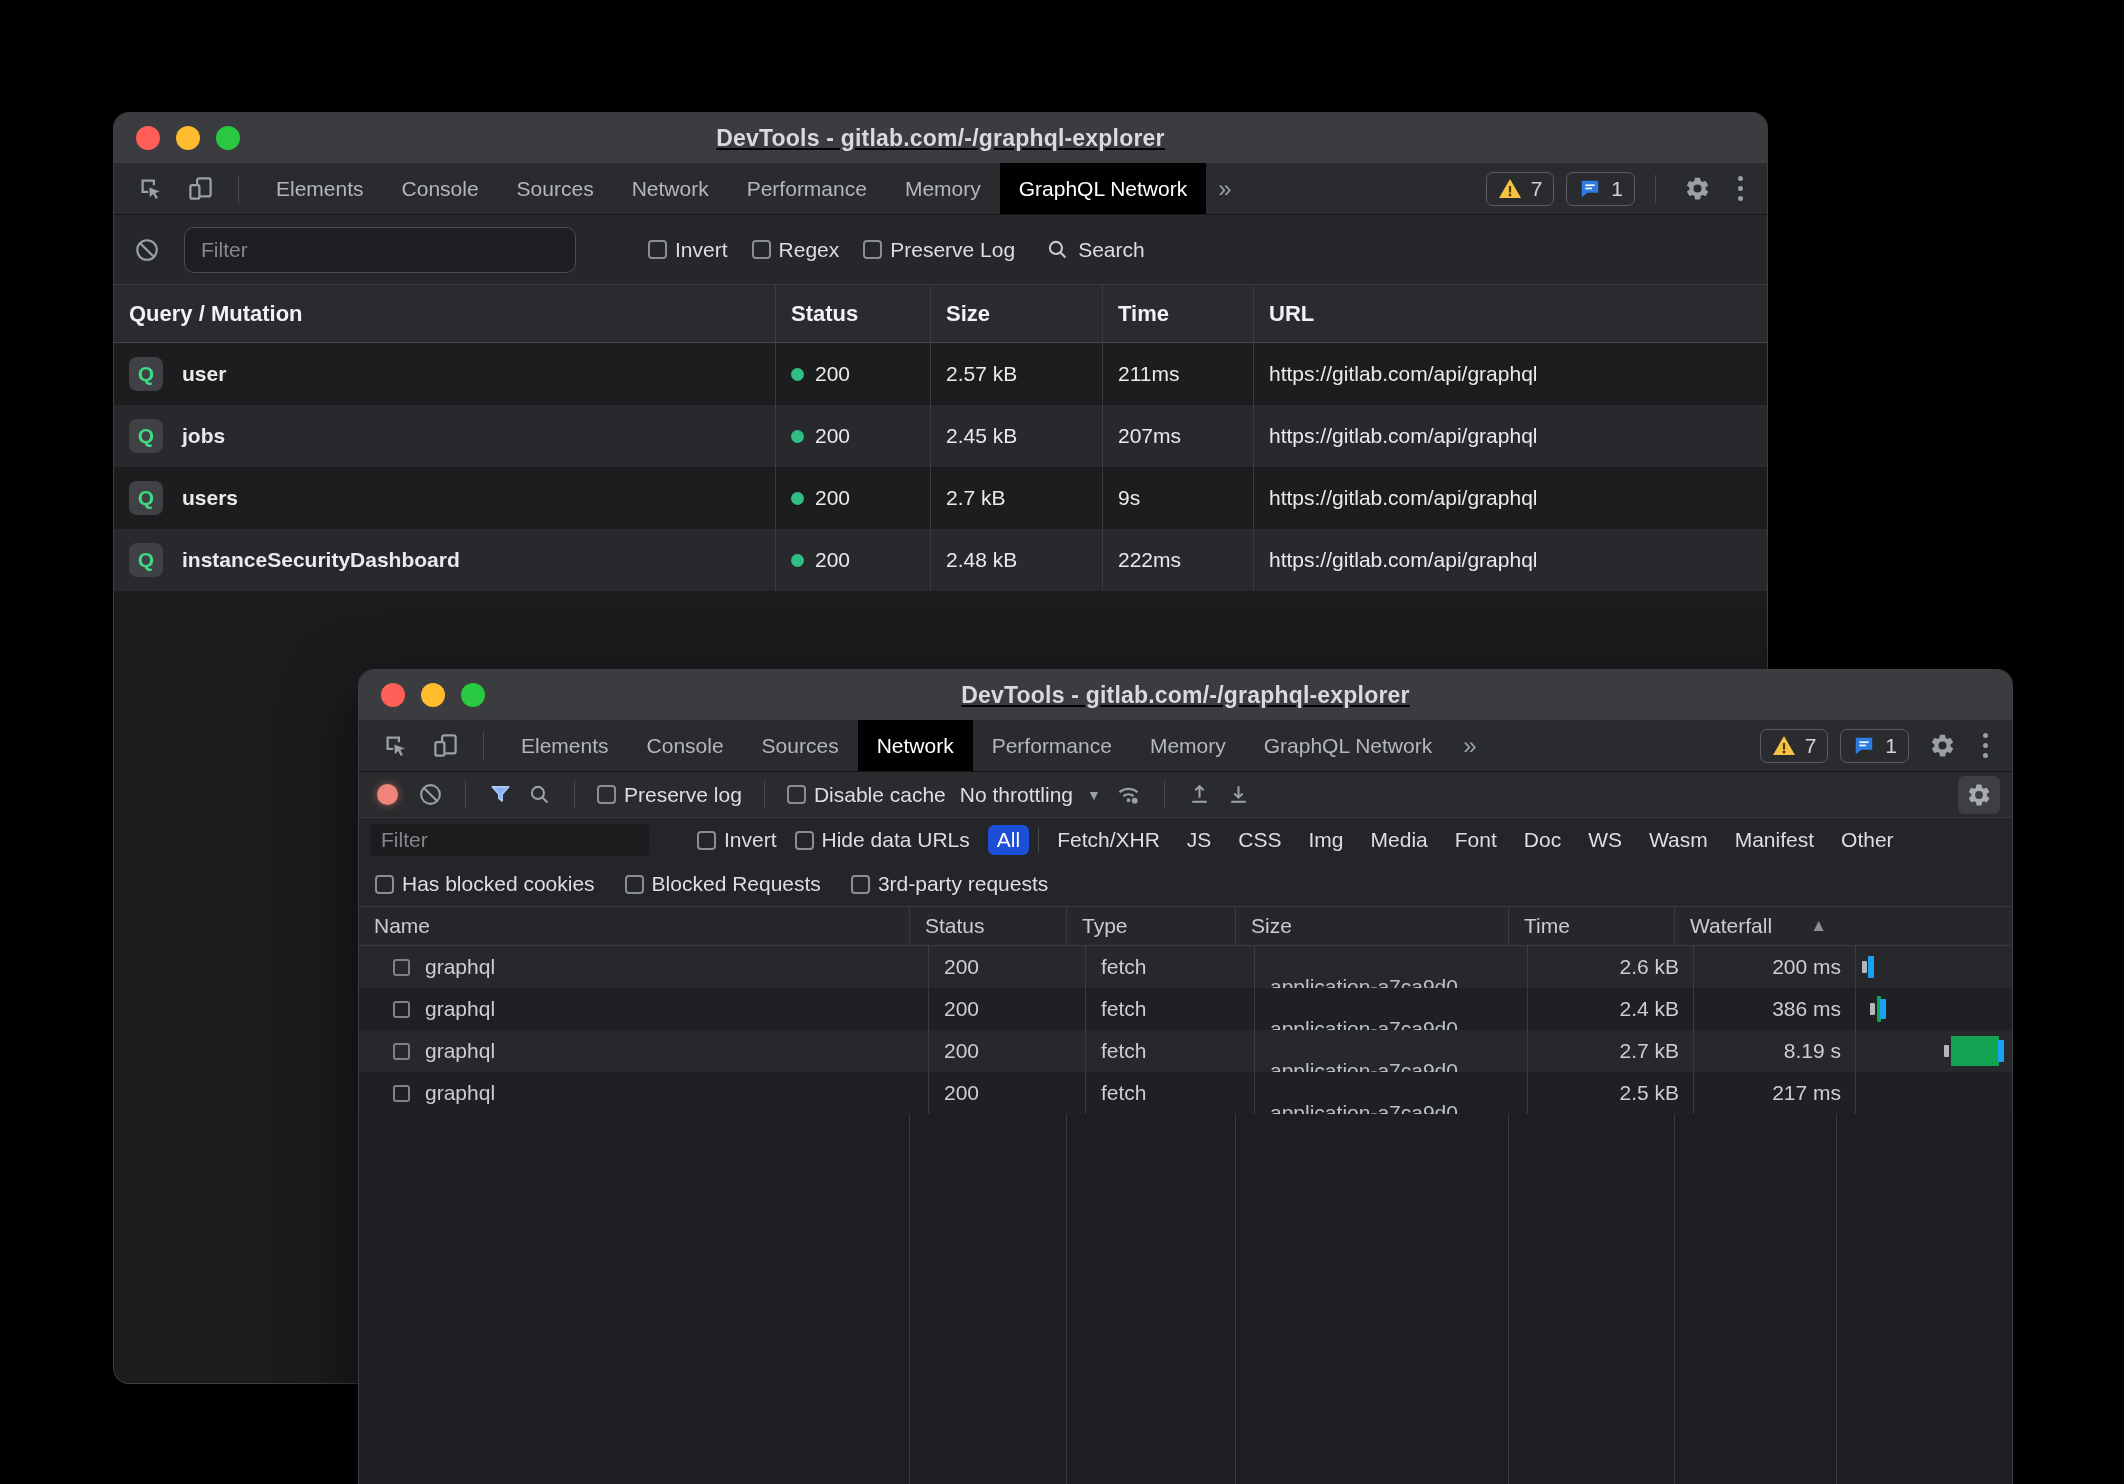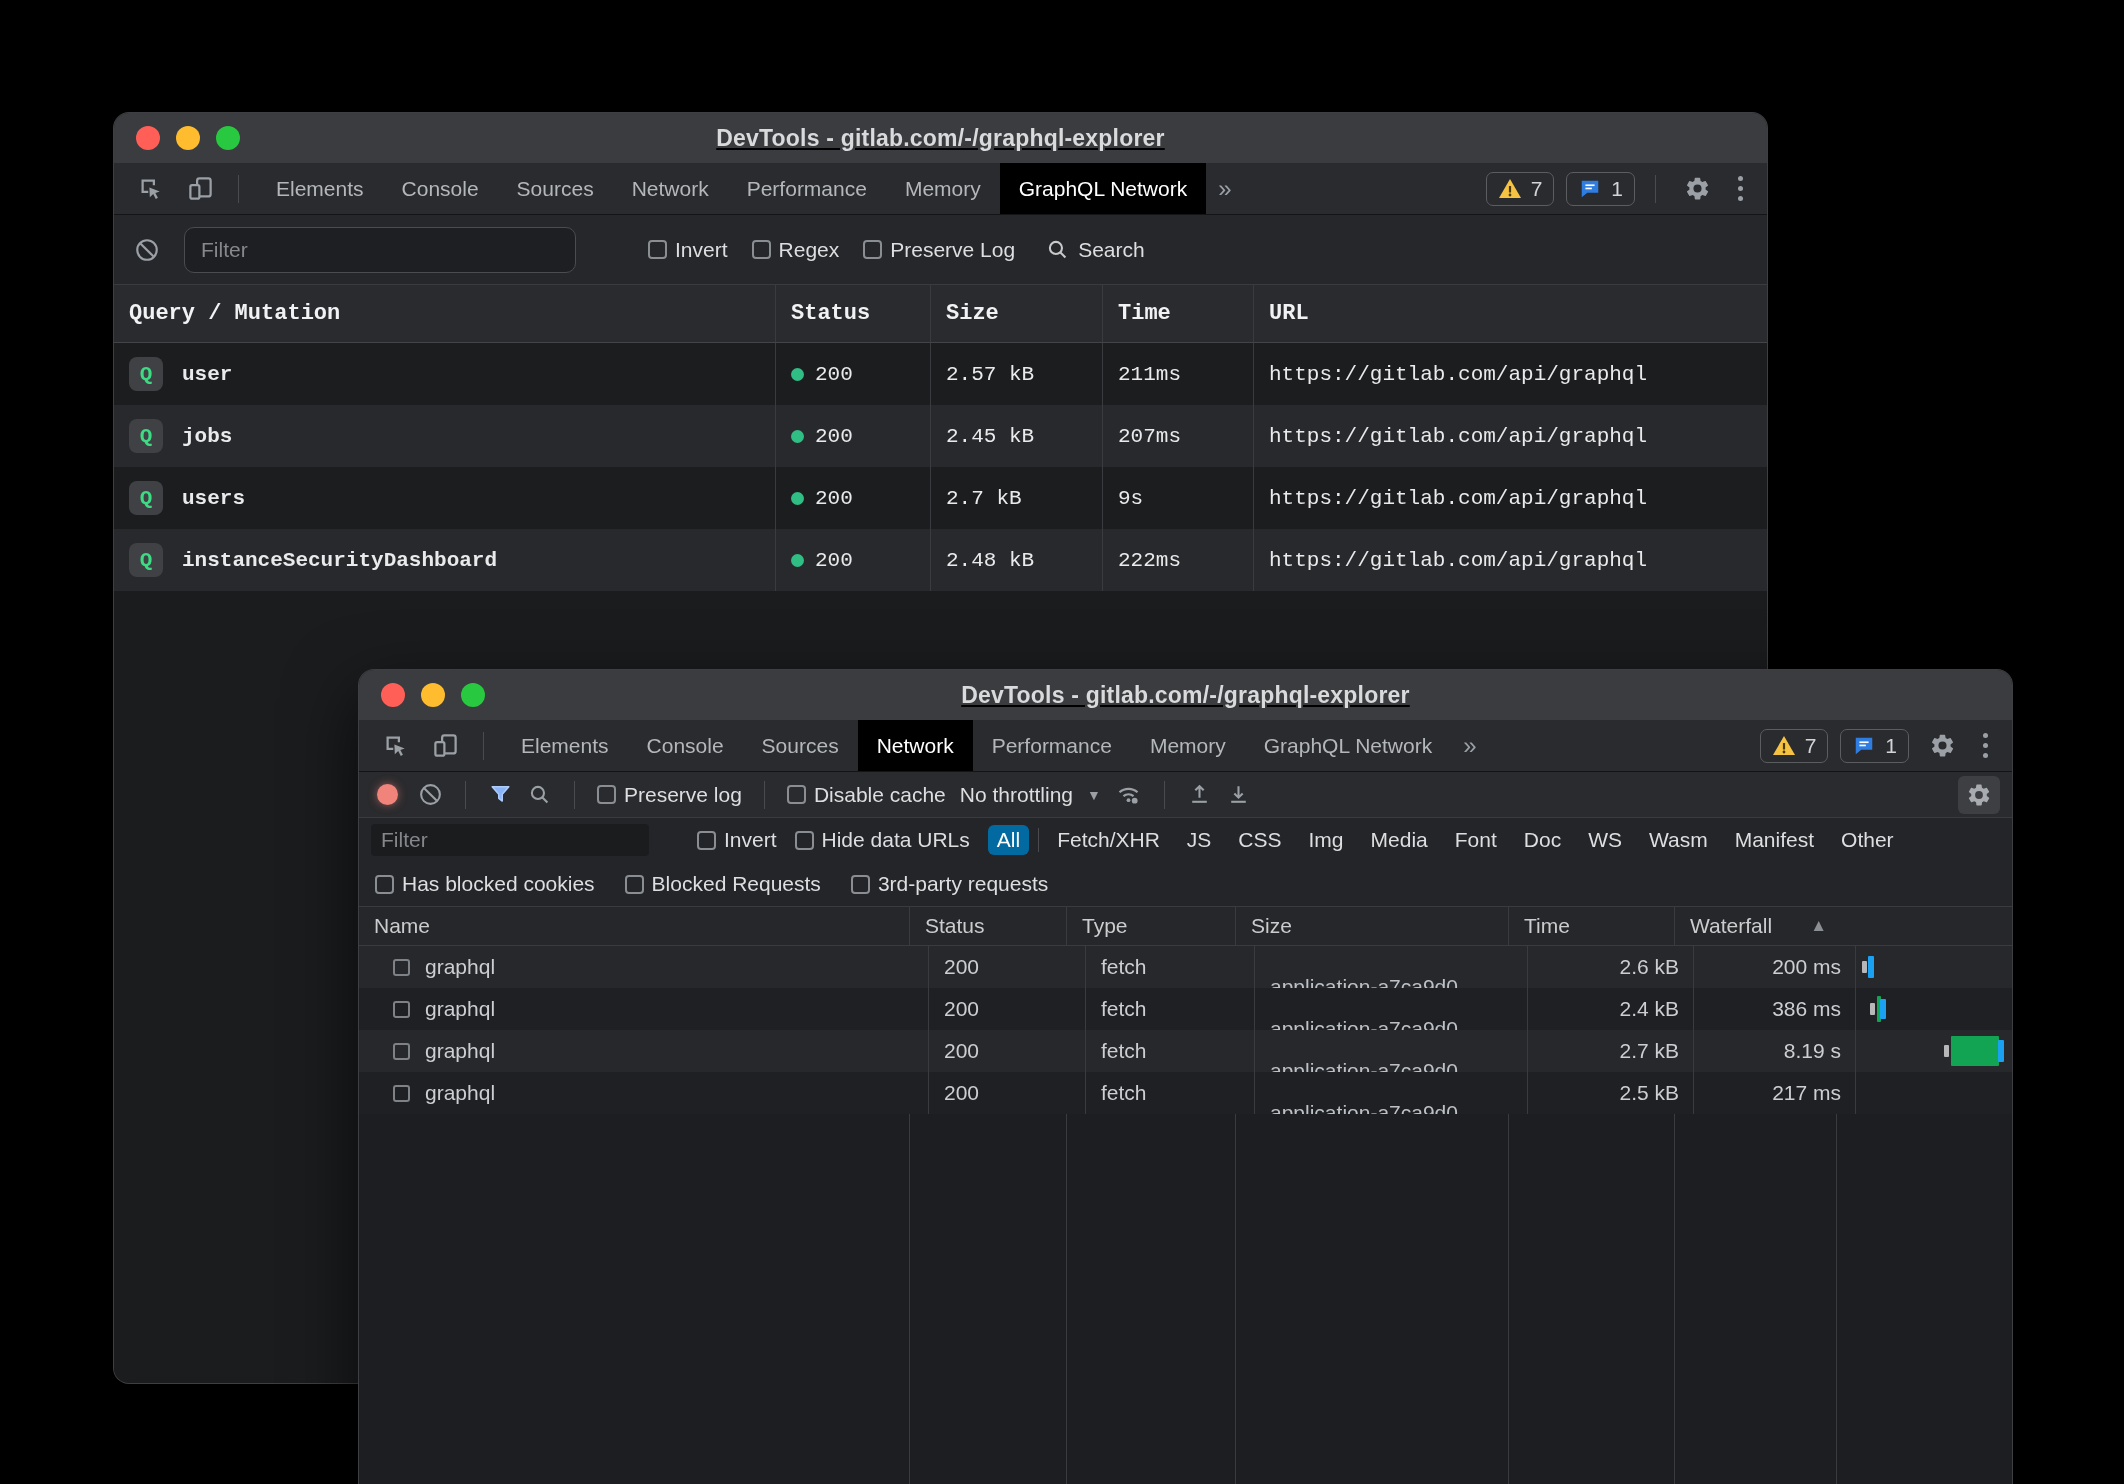--- a/index.html
+++ b/index.html
@@ -46,21 +46,21 @@
 
   
   .gql-filterbar { height:70px; background:#26272a; border-bottom:1px solid #3a3b3e; gap:24px; padding:0 20px; }
   .filter-input { width:392px; height:46px; background:#1e1f22; border:1.5px solid #4b4c50; border-radius:10px;
                   color:#e8e8e9; font-size:21px; padding:0 16px; outline:none; font-family:inherit; }
   .filter-input::placeholder { color:#86888c; }
   .search-group { display:flex; align-items:center; gap:8px; color:#dddee0; font-size:21px; margin-left:6px; }
 
   
   .gql-table { display:flex; flex-direction:column; flex:1 1 auto; }
-  .gql-grid { display:grid; grid-template-columns:662px 155px 172px 151px 1fr;font-family:Liberation Mono, monospace; }
+  .gql-grid { display:grid; grid-template-columns:662px 155px 172px 151px 1fr; }
   .gql-head { height:58px; background:#2a2b2e; border-bottom:1px solid #434447; font-weight:bold; color:#f1f2f3; font-size:22px; }
   .gql-head .cell { display:flex; align-items:center; }
   .cell { padding-left:15px; border-right:1px solid #3a3b3e; display:flex; align-items:center; overflow:hidden; white-space:nowrap; }
   .cell:last-child { border-right:none; }
   .gql-row { height:62px; color:#e9eaeb; font-size:21px; }
   .gql-row:nth-child(odd)  { background:#28292c; }
   .gql-row:nth-child(even) { background:#1c1d1f; }
   .qbadge { width:34px; height:34px; border-radius:8px; background:#404144; color:#3ddc84; font-weight:bold;
             font-size:21px; display:flex; align-items:center; justify-content:center; margin-right:19px; flex:0 0 auto; }
   .row-name { font-weight:bold; }
@@ -74,21 +74,21 @@
   .caret { font-size:14px; color:#9aa0a6; }
   .net-right { margin-left:auto; }
 
   
   .net-filterrow { height:44px; background:#242528; padding:0 12px; gap:18px; }
   .net-filter-input { width:278px; height:32px; background:#1b1c1e; border:none; border-radius:4px;
                       color:#dddee0; font-size:21px; padding:0 10px; outline:none; font-family:inherit; }
   .net-filter-input::placeholder { color:#85878b; }
   .chips { display:flex; align-items:center; gap:9px; }
   .chip { color:#dddee0; font-size:21px; padding:3px 9px; border-radius:6px; white-space:nowrap; }
-  .chip.sel { background:#0369a1; color:#fff; }
+  .chip.sel { background:#1d4ed8; color:#fff; }
   .chip-div { width:1px; height:24px; background:#4a4b4f; }
 
   
   .net-options { height:44px; background:#242528; padding:0 16px; gap:30px; }
 
   
   .net-table { display:flex; flex-direction:column; flex:1 1 auto; }
   .net-grid { display:grid; grid-template-columns:551px 157px 169px 273px 166px 162px 1fr; }
   .net-head { height:40px; background:#26272a; border-top:1px solid #3a3b3e; border-bottom:1px solid #3a3b3e;
               color:#caccce; font-size:21px; }

